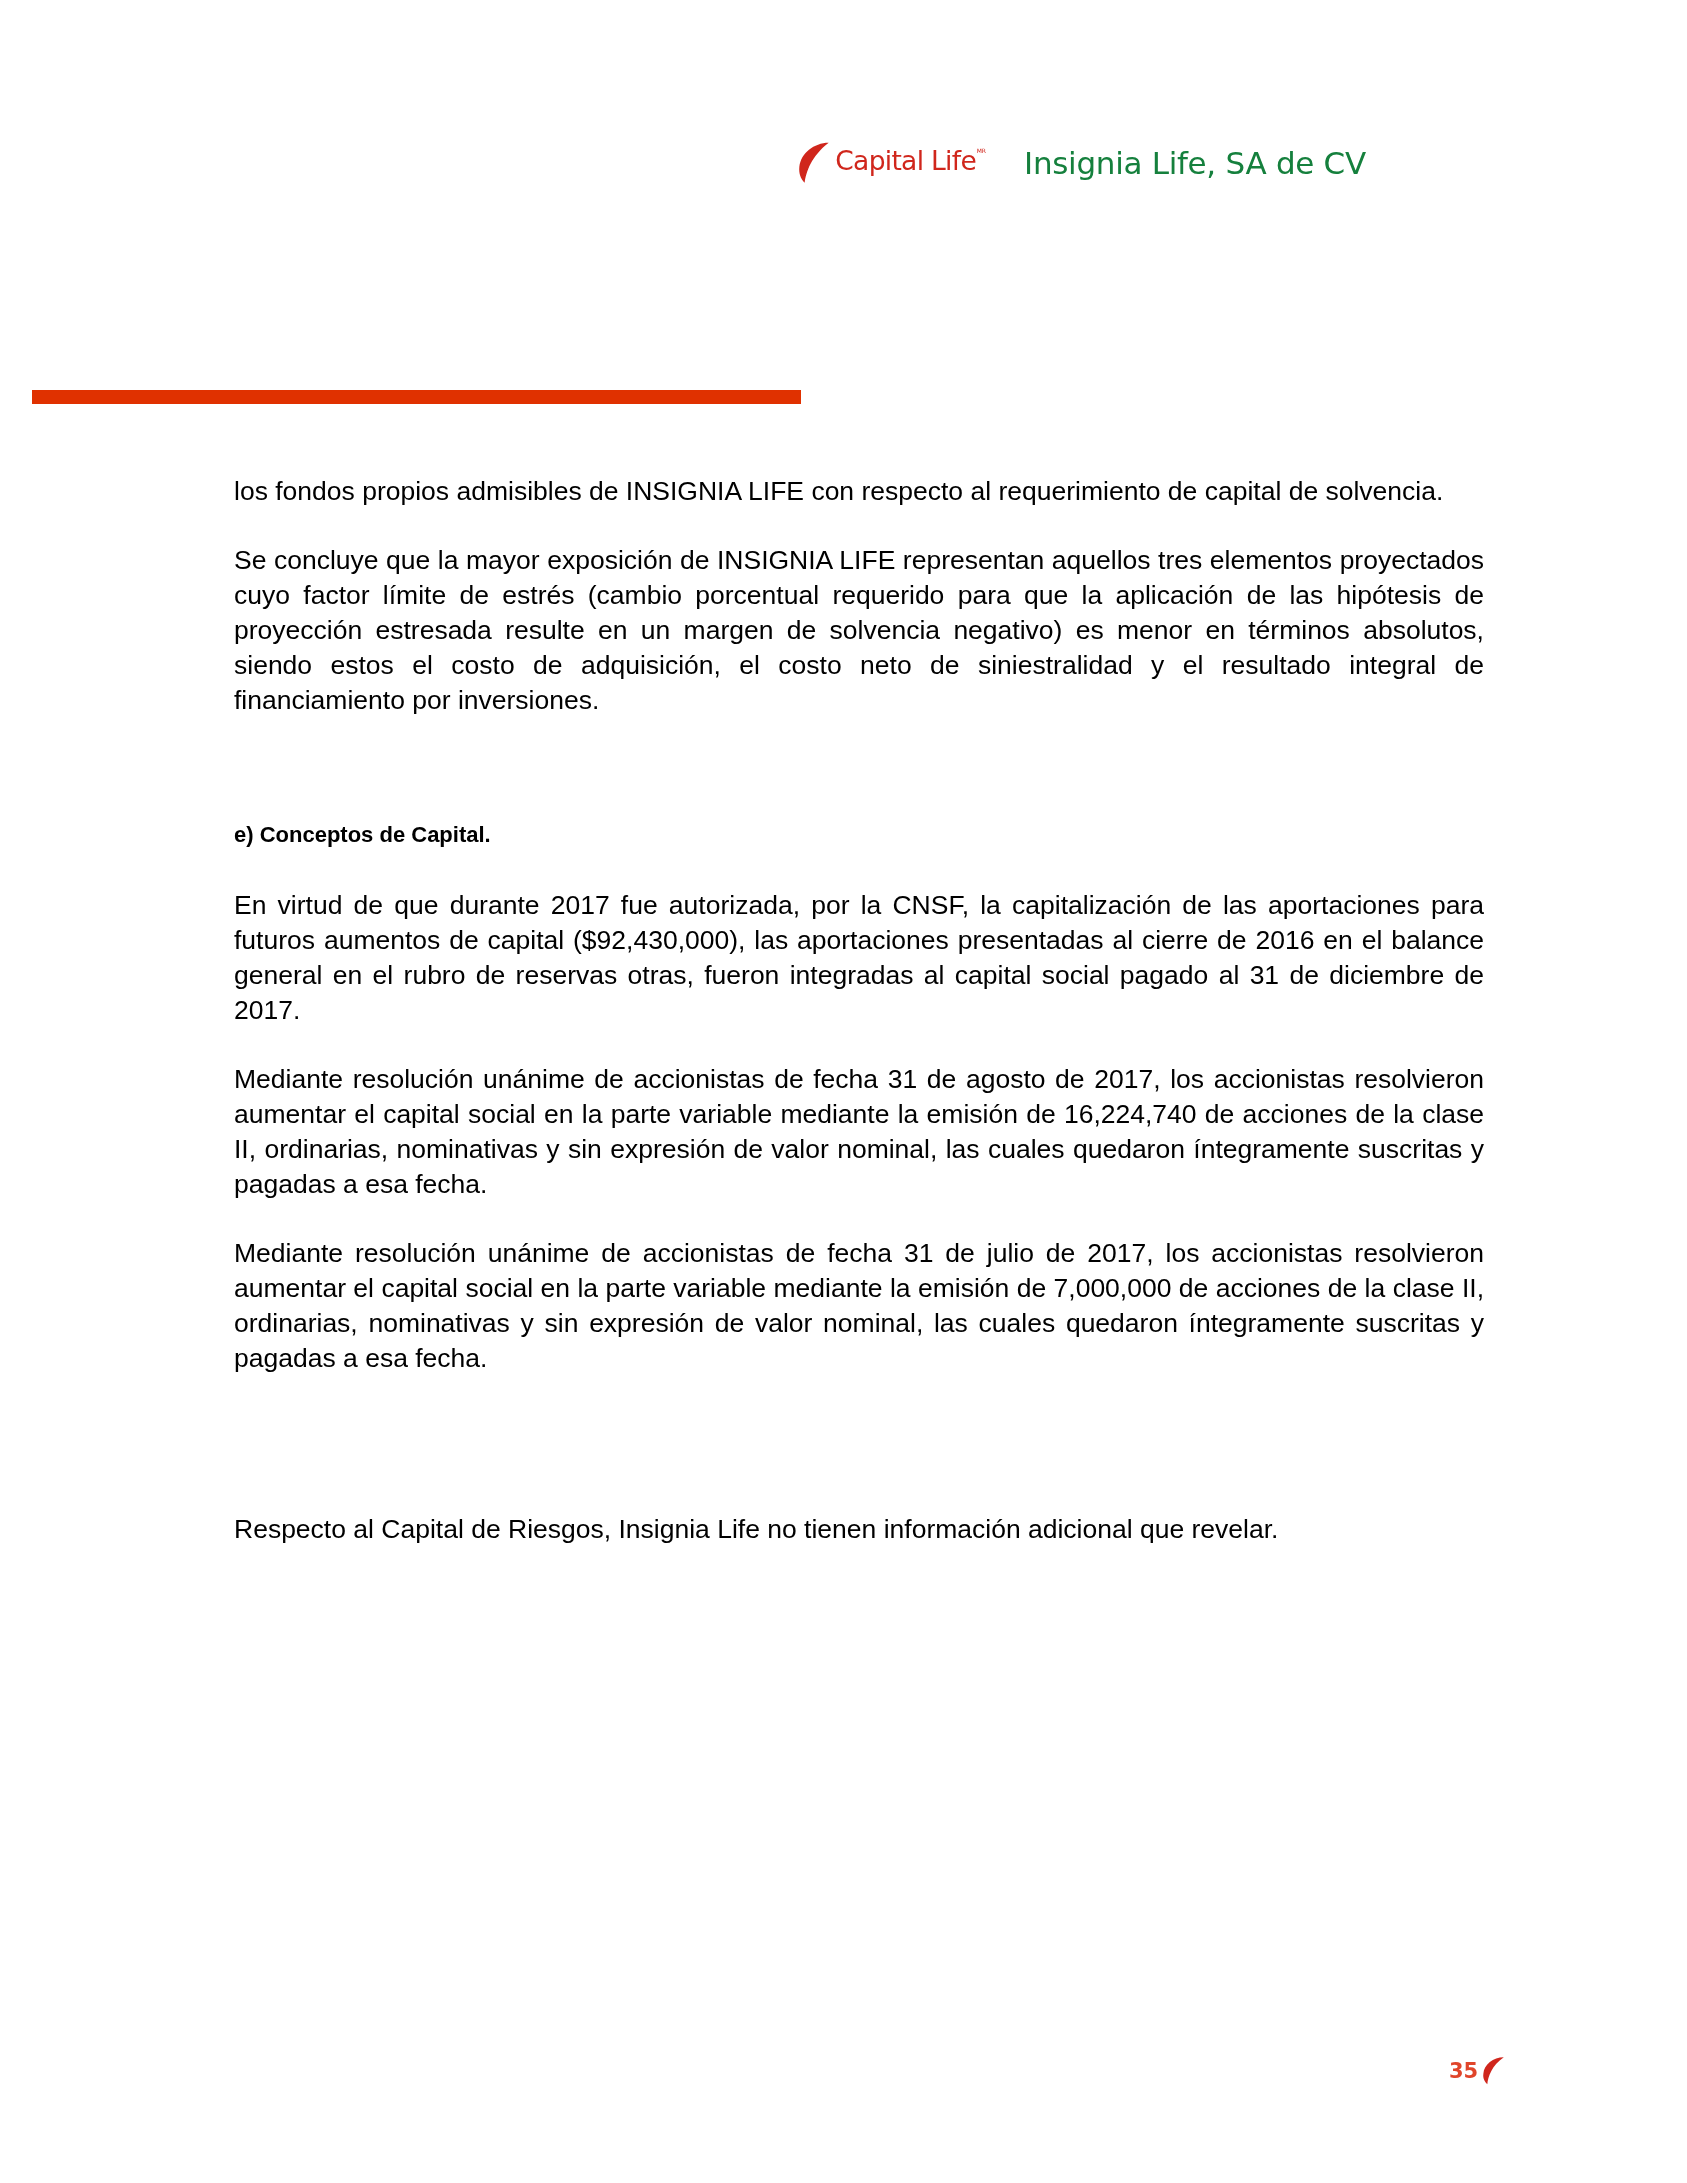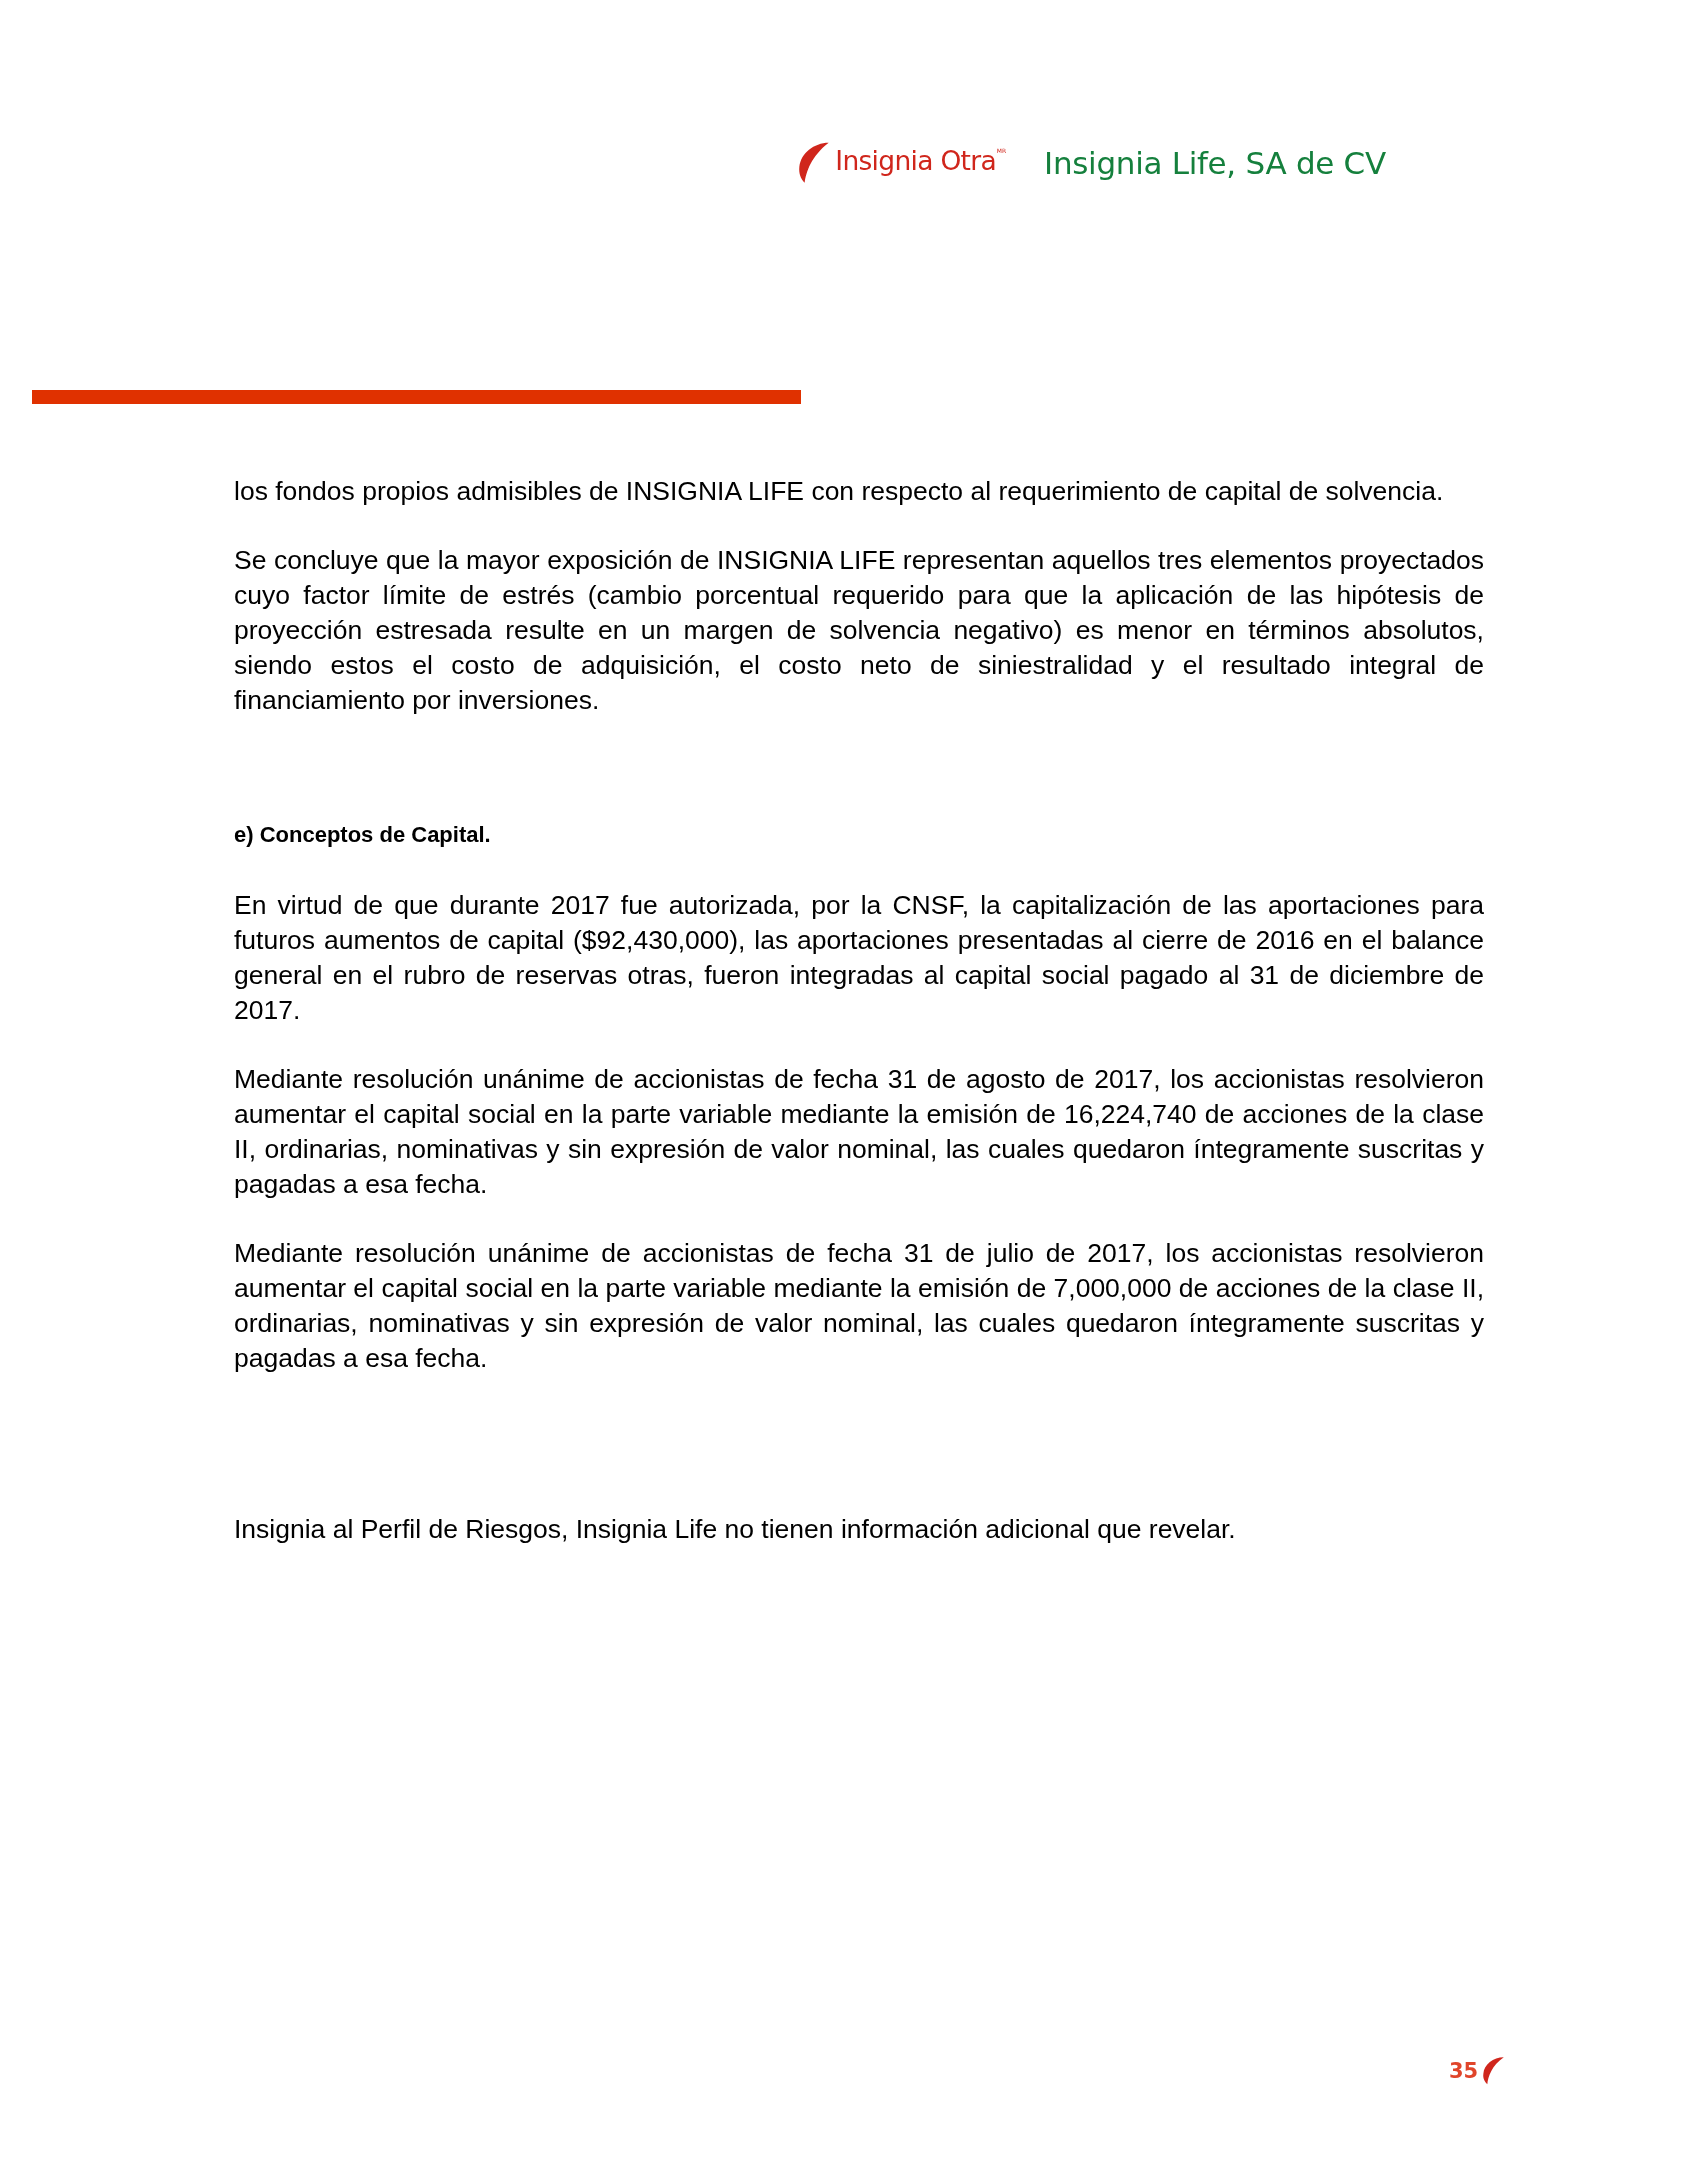--- a/index.html
+++ b/index.html
@@ -115,42 +115,42 @@
     }
   </style>
 </head>
 <body>
 
 <div class="header">
   <div class="logo">
     <svg class="logo-crescent" viewBox="0 0 60 66">
       <path d="M52 4 C30 4 10 20 8 40 C7 50 10 58 16 64 C18 48 26 24 52 4 Z" fill="#d0261c"></path>
     </svg>
-    <span class="logo-text">Insignia Otra</span>
+    <span class="logo-text">Capital Life</span>
     <span class="logo-mr">MR</span>
   </div>
   <span class="company-name">Insignia Life, SA de CV</span>
 </div>
 
 <div class="accent-bar"></div>
 
 <div class="content">
   <p class="para">los fondos propios admisibles de INSIGNIA LIFE con respecto al requerimiento de capital de solvencia.</p>
   <p class="para">Se concluye que la mayor exposición de INSIGNIA LIFE representan aquellos tres elementos proyectados cuyo factor límite de estrés (cambio porcentual requerido para que la aplicación de las hipótesis de proyección estresada resulte en un margen de solvencia negativo) es menor en términos absolutos, siendo estos el costo de adquisición, el costo neto de siniestralidad y el resultado integral de financiamiento por inversiones.</p>
 
   <div class="gap-before-heading"></div>
   <h2 class="heading">e) Conceptos de Capital.</h2>
   <div class="gap-after-heading"></div>
   <p class="para">En virtud de que durante 2017 fue autorizada, por la CNSF, la capitalización de las aportaciones para futuros aumentos de capital ($92,430,000), las aportaciones presentadas al cierre de 2016 en el balance general en el rubro de reservas otras, fueron integradas al capital social pagado al 31 de diciembre de 2017.</p>
   <p class="para">Mediante resolución unánime de accionistas de fecha 31 de agosto de 2017, los accionistas resolvieron aumentar el capital social en la parte variable mediante la emisión de 16,224,740 de acciones de la clase II, ordinarias, nominativas y sin expresión de valor nominal, las cuales quedaron íntegramente suscritas y pagadas a esa fecha.</p>
   <p class="para">Mediante resolución unánime de accionistas de fecha 31 de julio de 2017, los accionistas resolvieron aumentar el capital social en la parte variable mediante la emisión de 7,000,000 de acciones de la clase II, ordinarias, nominativas y sin expresión de valor nominal, las cuales quedaron íntegramente suscritas y pagadas a esa fecha.</p>
 
   <div class="gap-before-heading"></div>
   <div class="gap-after-heading"></div>
-  <p class="para">Insignia al Perfil de Riesgos, Insignia Life no tienen información adicional que revelar.</p>
+  <p class="para">Respecto al Capital de Riesgos, Insignia Life no tienen información adicional que revelar.</p>
 </div>
 
 <div class="footer">
   <span class="page-number">35</span>
   <svg class="footer-crescent" viewBox="0 0 40 44">
     <path d="M36 2 C20 2 6 13 5 27 C4 34 7 39 11 43 C12 32 18 14 36 2 Z" fill="#d0261c"></path>
   </svg>
 </div>
 
 

